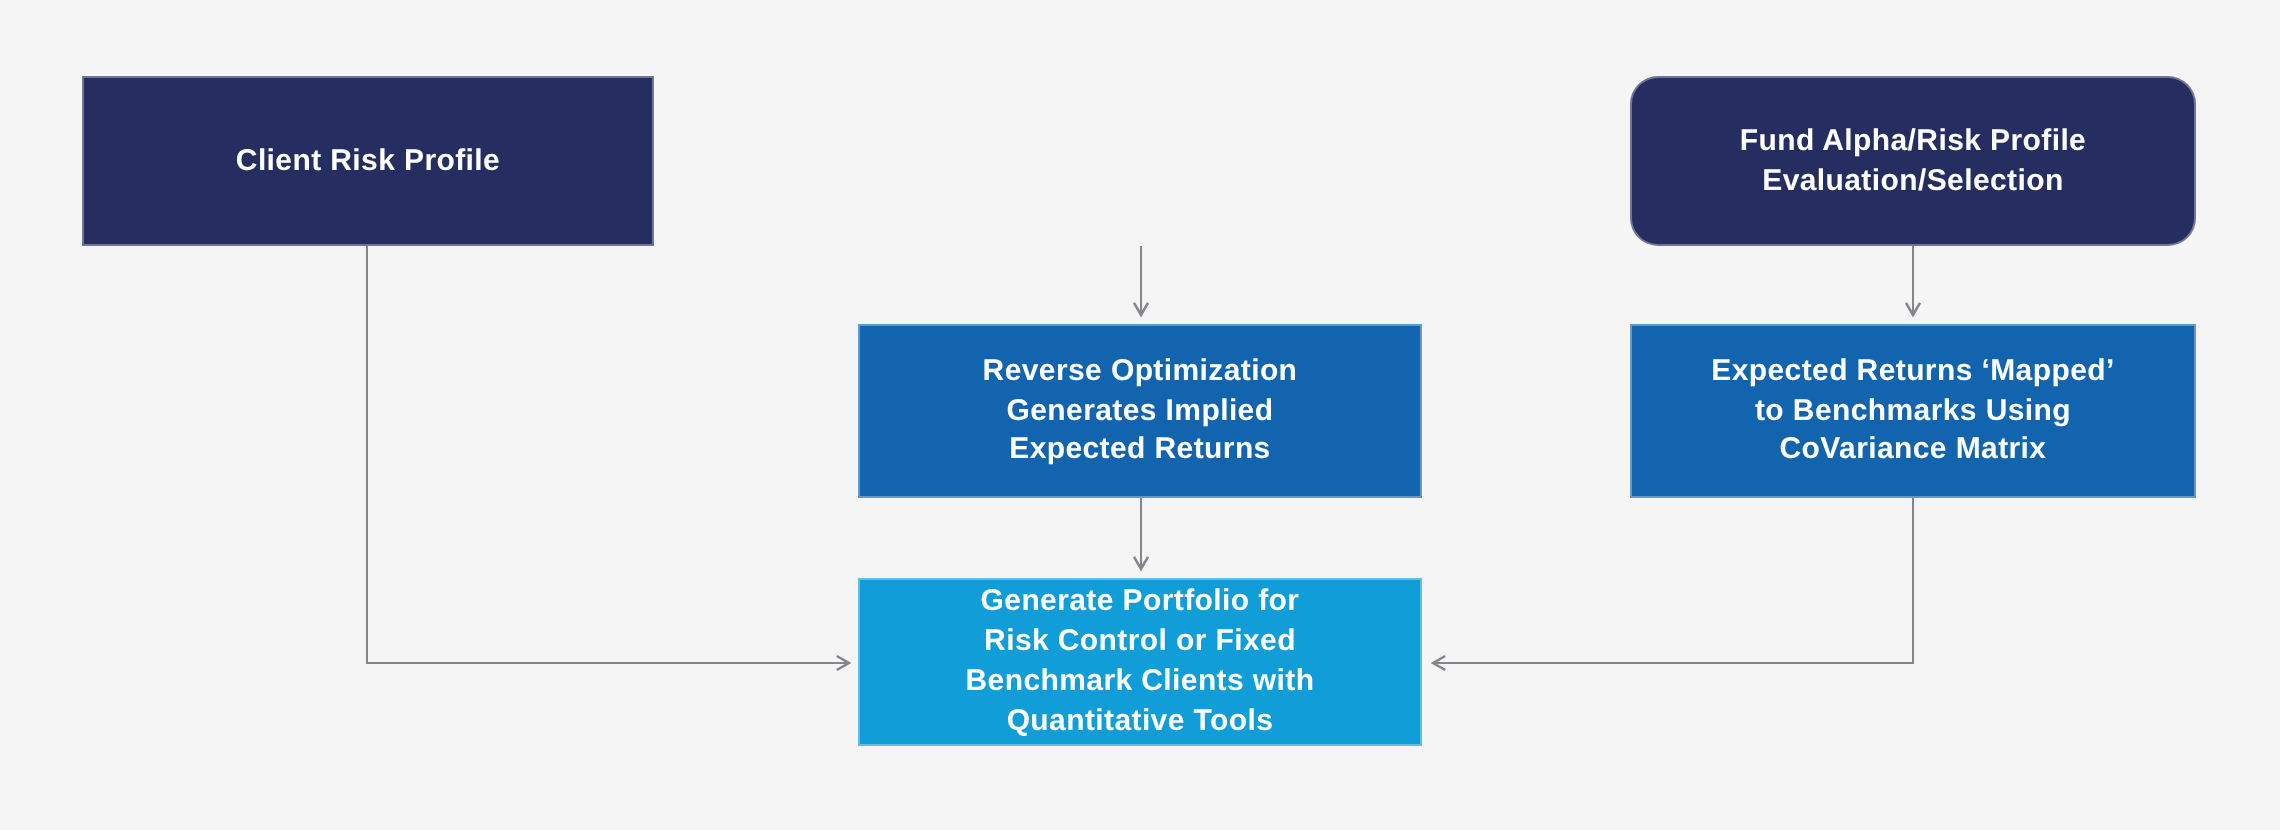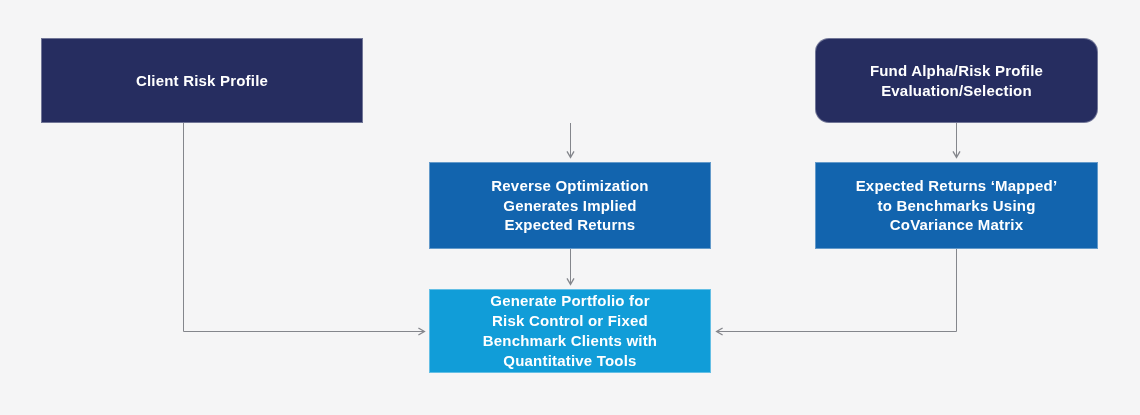--- a/index.html
+++ b/index.html
@@ -33,21 +33,21 @@
     line-height: 1.32;
     letter-spacing: 0.2px;
     border: 1px solid rgba(255,255,255,0.35);
     padding: 4px 10px;
   }
   .node .label { white-space: pre-line; }
   .navy  { background: #262d60; }
   .blue  { background: #1264ae; }
   .lblue { background: #119dd8; text-align: center; }
 
-  #n-client   { left: 41px;  top: 38px;  width: 322px; height: 85px; }
+  #n-client   { left: 41px;  top: 38px;  width: 286px; height: 85px; }
   #n-asset    { left: 429px; top: 38px;  width: 282px; height: 85px; }
   #n-fund     { left: 815px; top: 38px;  width: 283px; height: 85px; border-radius: 14px; }
   #n-reverse  { left: 429px; top: 162px; width: 282px; height: 87px; }
   #n-expected { left: 815px; top: 162px; width: 283px; height: 87px; }
   #n-generate { left: 429px; top: 289px; width: 282px; height: 84px; }
 </style>
 </head>
 <body>
 
 <div class="canvas">

